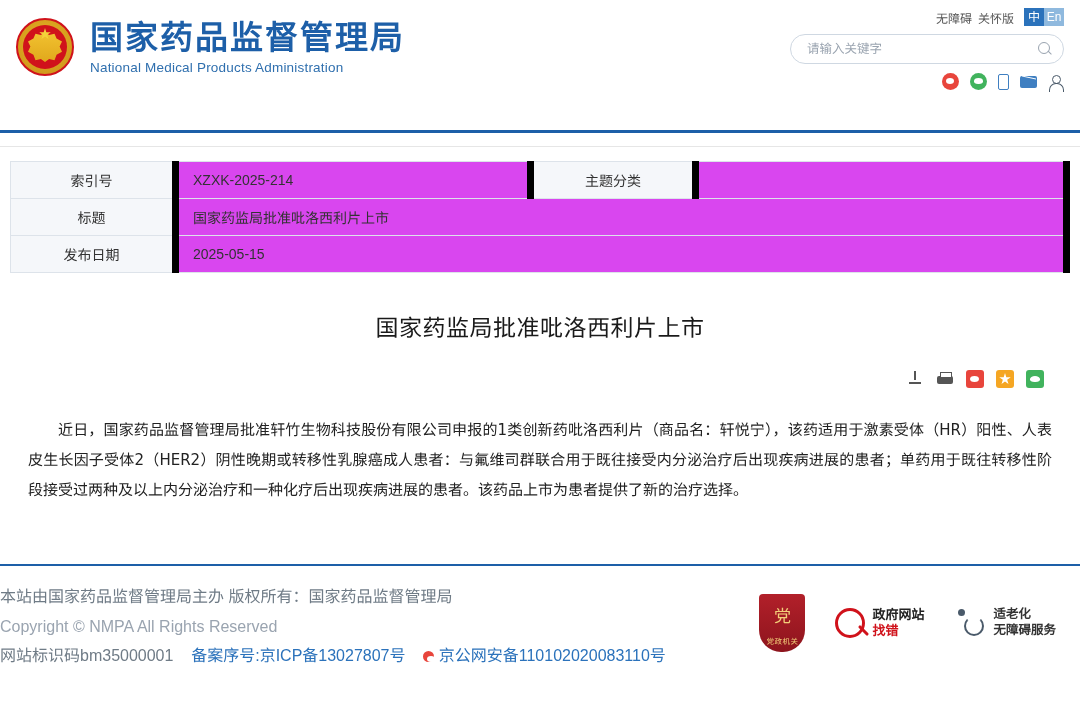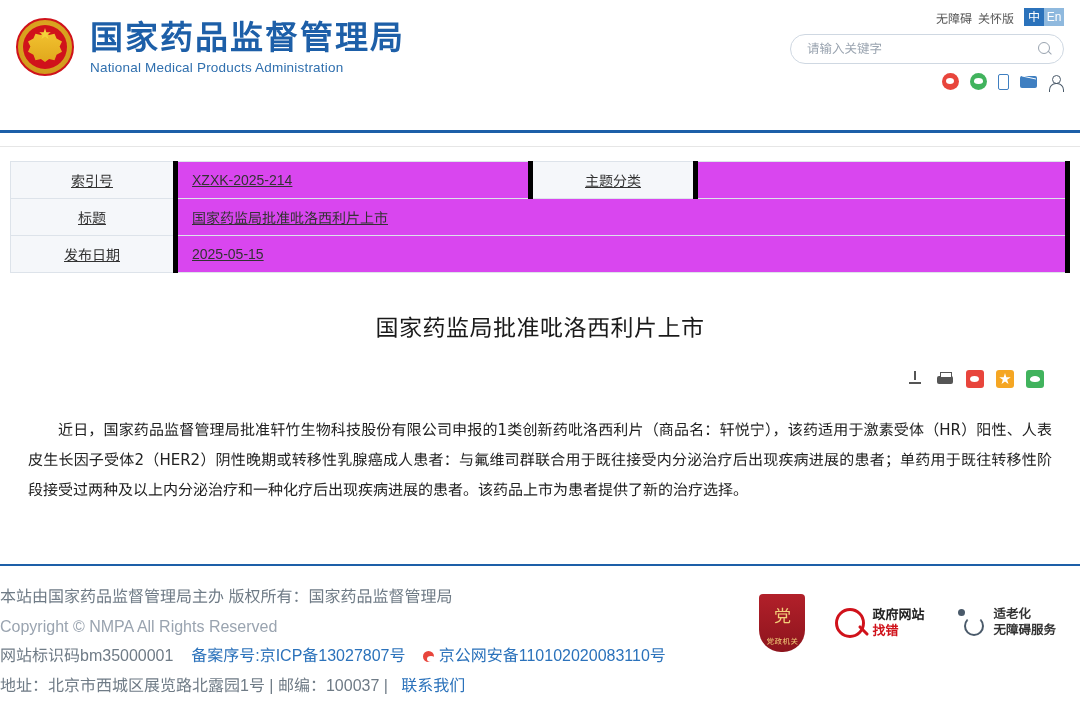--- a/index.html
+++ b/index.html
@@ -232,26 +232,25 @@
   
   .meta {
     margin: 14px 10px 0 10px;
     width: 1060px;
     border-top: 1px solid #dde3ea;
     border-left: 1px solid #dde3ea;
     border-collapse: collapse;
     font-size: 14px;
   }
   .meta td {
-    border-right: 5px solid #000000;
+    border-right: 7px solid #000000;
     border-bottom: 1px solid #dde3ea;
     height: 37px;
     padding: 0 14px;
     color: #333;
-    text-decoration: underline;
   }
   .meta .lbl {
     width: 165px;
     background: #f5f7fa;
     text-align: center;
     color: #333;
   }
   .meta .val { background: #d946ef; }
   .meta .val-wide { width: 355px; }
 
@@ -514,25 +513,20 @@
       <div class="foot-text">
         <div>本站由国家药品监督管理局主办 版权所有：国家药品监督管理局</div>
         <div class="cprt">Copyright © NMPA All Rights Reserved</div>
         <div>
           <span>网站标识码bm35000001</span>
           &nbsp;&nbsp;
           <span class="lnk clickable">备案序号:京ICP备13027807号</span>
           &nbsp;&nbsp;
           <span class="sico sico-weibo" style="width:11px;height:11px;vertical-align:-1px;"></span>
           <span class="lnk clickable">京公网安备110102020083110号</span>
-        </div>
-        <div>
-          <span>地址：北京市西城区展览路北露园1号 | 邮编：100037 |</span>
-          &nbsp;
-          <span class="lnk clickable">联系我们</span>
         </div>
       </div>
 
       <div class="foot-badges">
         <div class="badge-shield clickable">
           <div class="bs-top">党</div>
           <div class="bs-bot">党政机关</div>
         </div>
         <div class="badge-gov clickable">
           <div class="gov-circle"></div>

